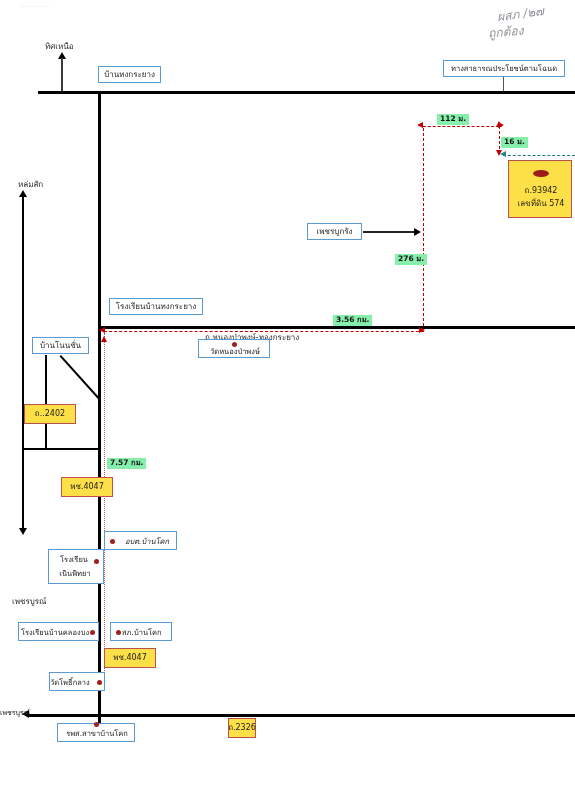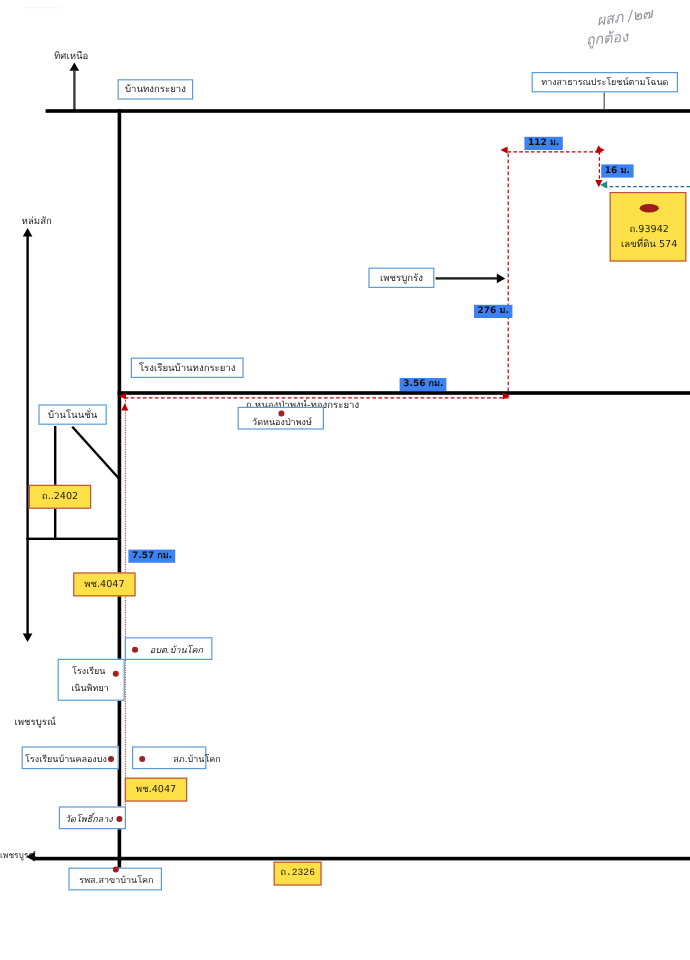--- a/index.html
+++ b/index.html
@@ -52,21 +52,21 @@
     box-sizing:border-box;
   }
   .plainlabel{
     position:absolute;
     font-size:8px;
     color:#1a1a1a;
     white-space:nowrap;
   }
   .hl{
     position:absolute;
-    background:#3b82f6;
+    background:#86efac;
     font-size:7.5px;
     font-weight:bold;
     color:#111;
     padding:1px 3px;
     white-space:nowrap;
     line-height:1.15;
   }
   
   .road-h{
     position:absolute;
@@ -248,36 +248,36 @@
     <div style="position:absolute;left:0;top:19px;width:52px;text-align:center;font-size:7.5px;">เนินพิทยา</div>
   </div>
 
   <div class="bluebox" style="left:18px;top:622px;width:81px;height:19px;display:block;">
     <div class="dot" style="left:71px;top:7px;"></div>
     <div style="position:absolute;left:0;top:5px;width:72px;text-align:center;font-size:7.5px;">โรงเรียนบ้านคลองบง</div>
   </div>
 
   <div class="bluebox" style="left:110px;top:622px;width:62px;height:19px;display:block;">
     <div class="dot" style="left:5px;top:7px;"></div>
-    <div style="position:absolute;left:11px;top:5px;width:62px;text-align:right;font-size:7.5px;">สภ.บ้านโคก</div>
+    <div style="position:absolute;left:11px;top:5px;width:62px;text-align:left;font-size:7.5px;">สภ.บ้านโคก</div>
   </div>
 
   <div class="redbox" style="left:104px;top:648px;width:52px;height:20px;">พช.4047</div>
 
   <div class="bluebox" style="left:49px;top:672px;width:56px;height:19px;display:block;">
     <div class="dot" style="left:47px;top:7px;"></div>
-    <div style="position:absolute;left:0;top:5px;width:48px;text-align:center;font-size:7.5px;font-style:italic;">วัดโพธิ์กลาง</div>
+    <div style="position:absolute;left:0;top:5px;width:48px;text-align:left;font-size:7.5px;">วัดโพธิ์กลาง</div>
   </div>
 
   <div class="road-h" style="left:28px;top:714px;width:547px;"></div>
   <div class="arrow ar-left" style="left:22px;top:710px;"></div>
   <div class="plainlabel" style="left:0px;top:707px;font-size:7px;">เพชรบูรณ์</div>
 
   <div class="bluebox" style="left:57px;top:723px;width:78px;height:19px;display:block;">
     <div class="dot" style="left:36px;top:-2px;"></div>
     <div style="position:absolute;left:0;top:5px;width:78px;text-align:center;font-size:7.5px;">รพส.สาขาบ้านโคก</div>
   </div>
 
-  <div class="redbox" style="left:228px;top:718px;width:40px;height:20px;font-family:Liberation Mono, monospace;">ถ.2326</div>
+  <div class="redbox" style="left:228px;top:718px;width:28px;height:20px;">ถ.2326</div>
 
   <div class="scanline" style="left:20px;top:6px;width:30px;height:1px;opacity:.5;"></div>
 
 </div>
 
 </body></html>

